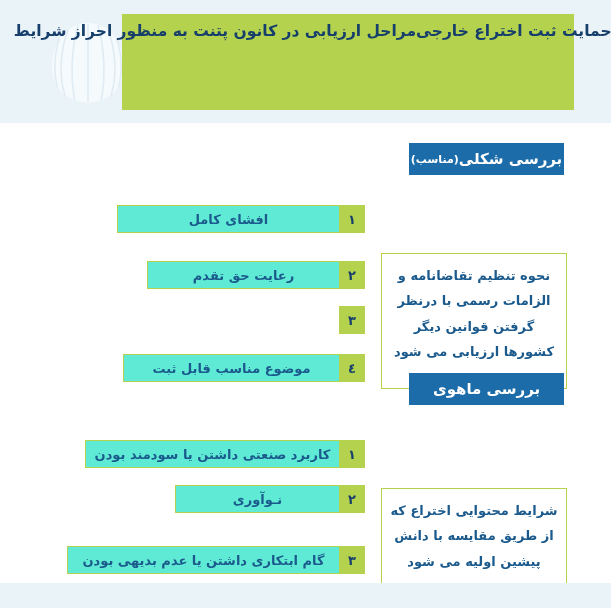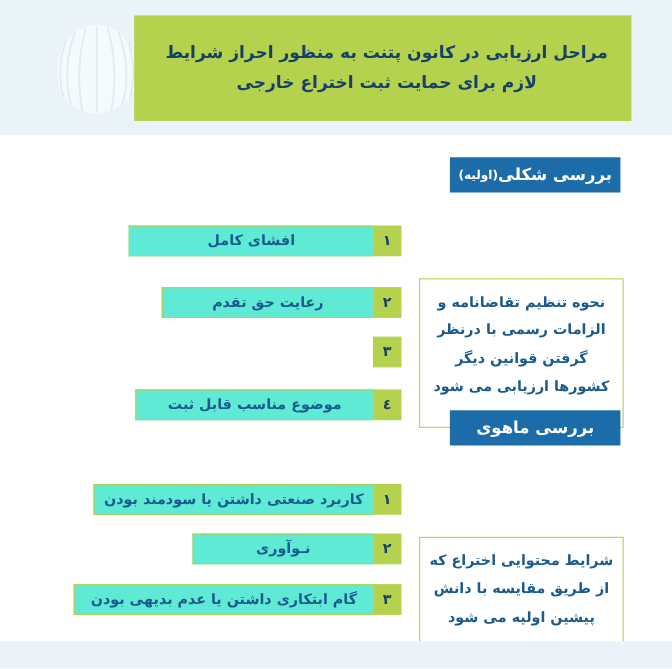--- a/index.html
+++ b/index.html
@@ -39,22 +39,22 @@
     opacity: 0.55;
   }
   .title-box {
     position: absolute;
     left: 122px;
     top: 14px;
     width: 452px;
     height: 96px;
     background: #b4d24e;
     display: flex;
-    flex-direction: column;
-    align-items: center;
+    flex-direction: row;
+    align-items: flex-start;
     justify-content: center;
     padding: 4px 18px 4px 25px;
     box-sizing: border-box;
   }
   .title-line {
     color: #173f6b;
     font-size: 15.5px;
     font-weight: bold;
     direction: rtl;
     text-align: right;
@@ -190,21 +190,21 @@
     </g>
   </svg>
 
   <div class="title-box">
     <div class="title-line">مراحل ارزیابی در کانون پتنت به منظور احراز شرایط</div>
     <div class="title-line">لازم برای حمایت ثبت اختراع خارجی</div>
   </div>
 
   <div class="section-tag" id="tag-formal">
     <span>بررسی شکلی</span>
-    <span class="tag-sub">(اولیه)</span>
+    <span class="tag-sub">(مناسب)</span>
   </div>
 
   <div class="desc-box" id="desc-formal">نحوه تنظیم تقاضانامه و الزامات رسمی با درنظر گرفتن قوانین دیگر کشورها ارزیابی می شود</div>
 
   <div class="item" style="left:90px; top:205px; width:275px;">
     <div class="item-label" style="width:222px;">افشای کامل</div>
     <div class="item-num">۱</div>
   </div>
 
   <div class="item" style="left:90px; top:261px; width:275px;">
@@ -231,20 +231,20 @@
   <div class="item" style="left:66px; top:440px; width:299px;">
     <div class="item-label" style="width:254px;">کاربرد صنعتی داشتن یا سودمند بودن</div>
     <div class="item-num">۱</div>
   </div>
 
   <div class="item" style="left:66px; top:485px; width:299px;">
     <div class="item-label" style="width:164px;">نـوآوری</div>
     <div class="item-num">۲</div>
   </div>
 
-  <div class="item" style="left:66px; top:531px; width:299px;">
+  <div class="item" style="left:66px; top:546px; width:299px;">
     <div class="item-label" style="width:272px;">گام ابتکاری داشتن یا عدم بدیهی بودن</div>
     <div class="item-num">۳</div>
   </div>
 
   <div class="footer-band"></div>
 
 </div>
 
 </body></html>

